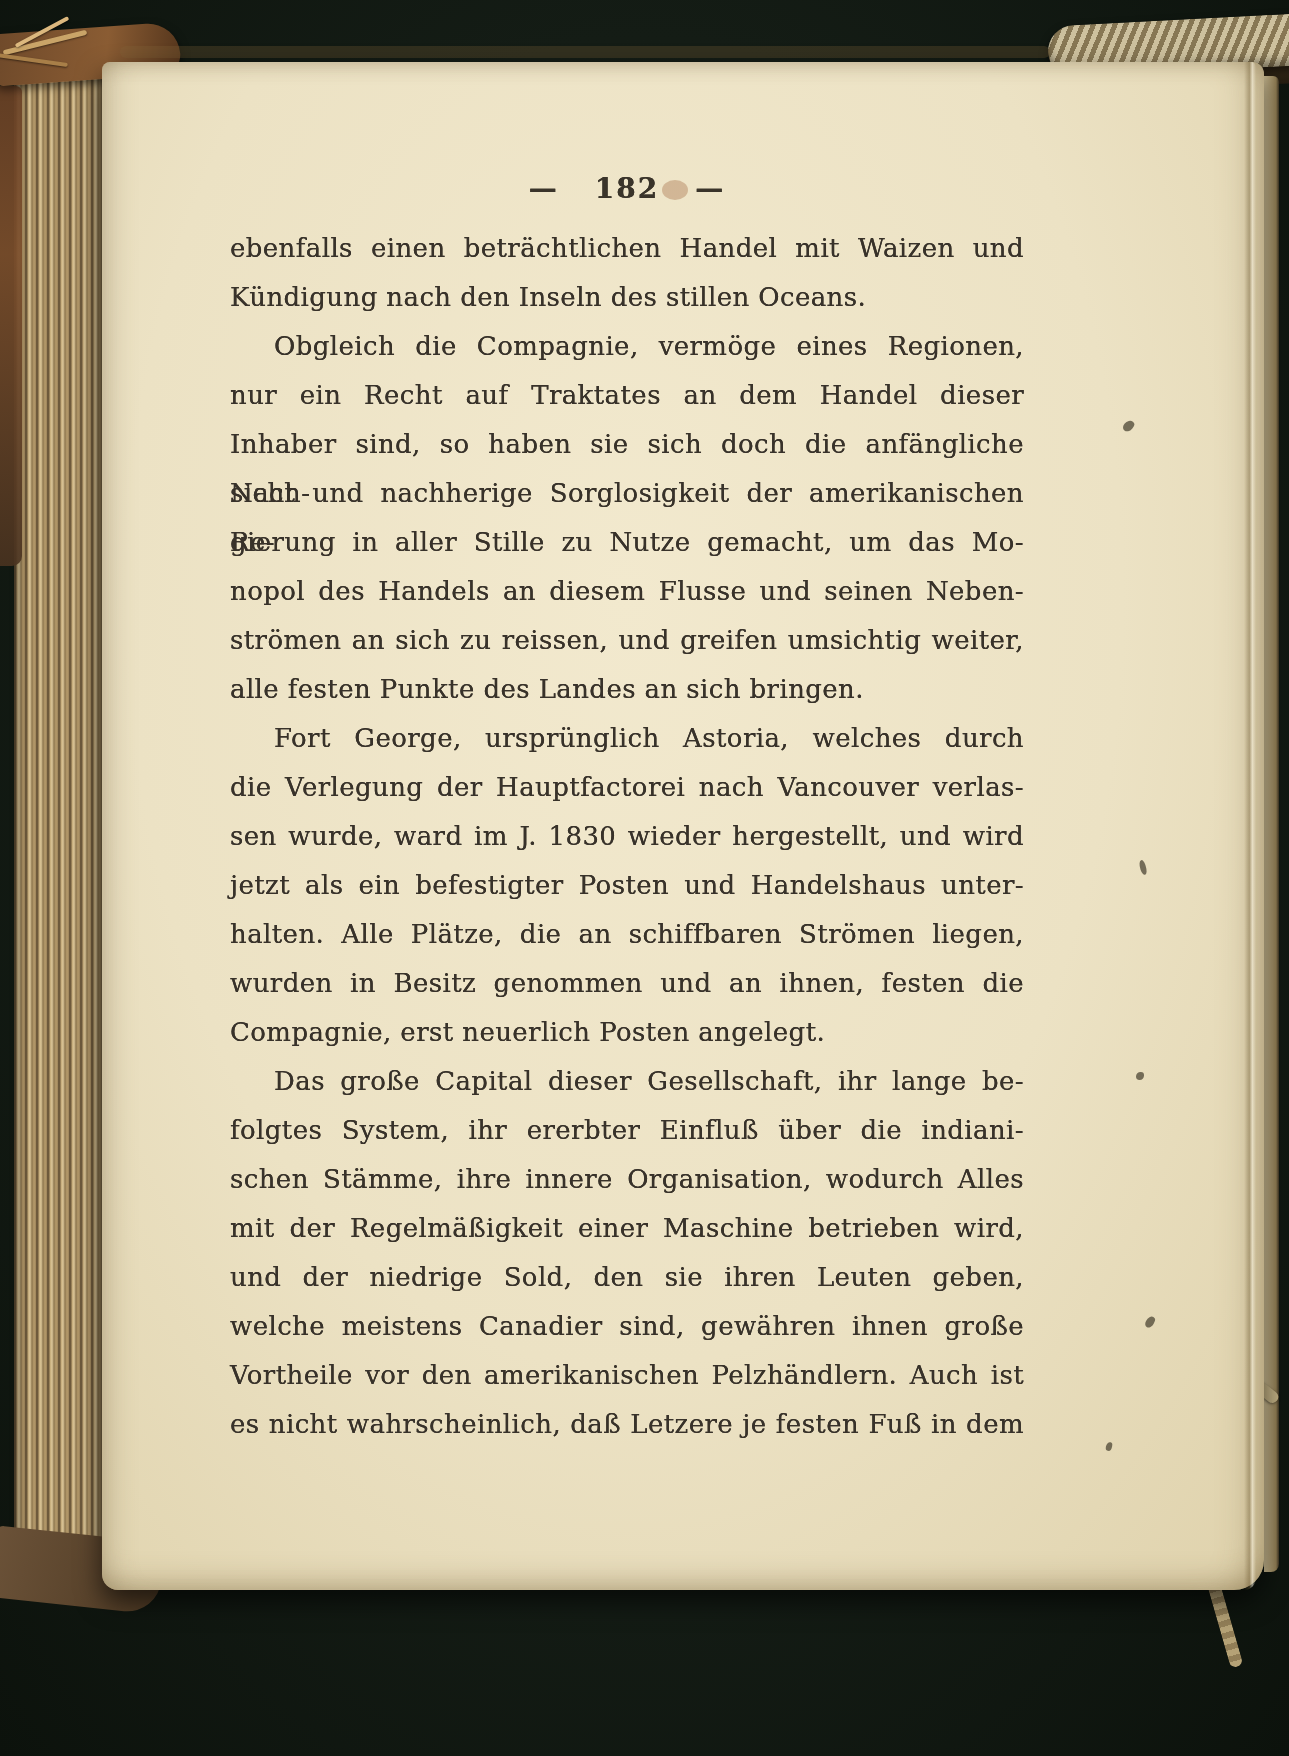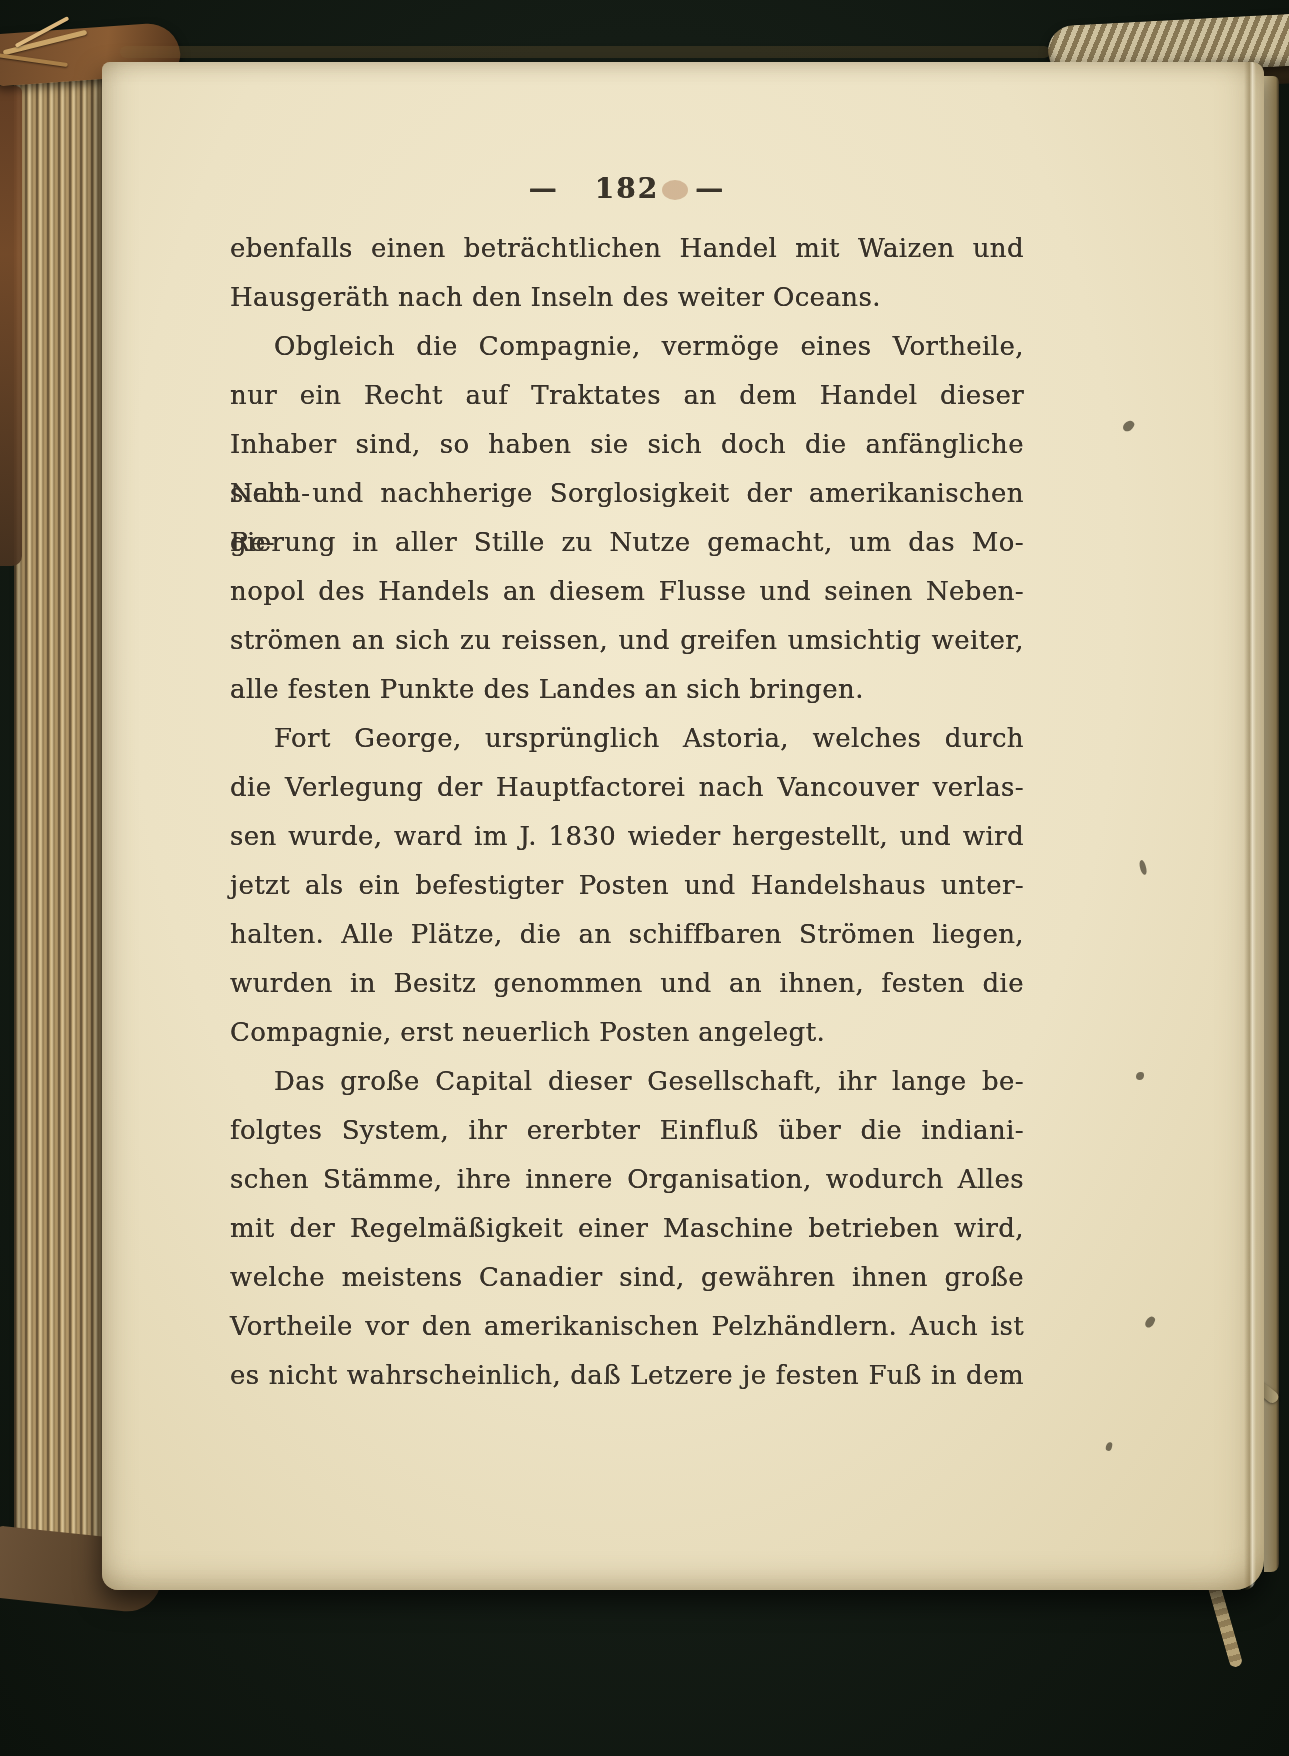--- a/index.html
+++ b/index.html
@@ -143,40 +143,41 @@
     <div class="stain"></div>
 
     <div class="text-block">
       <div class="page-number">
         <span>—</span>
         <span>182</span>
         <span>—</span>
       </div>
 
     <div class="line just">ebenfalls einen beträchtlichen Handel mit Waizen und</div>
-        <div class="line">Hausgeräth nach den Inseln des weiter Oceans.</div>
-        <div class="line indent just">Obgleich die Compagnie, vermöge eines Vortheile,</div>
+        <div class="line">Kündigung nach den Inseln des stillen Oceans.</div>
+        <div class="line indent just">Obgleich die Compagnie, vermöge eines Regionen,</div>
         <div class="line just">nur ein Recht auf Traktates an dem Handel dieser</div>
         <div class="line just">Inhaber sind, so haben sie sich doch die anfängliche Nach-</div>
         <div class="line just">sicht und nachherige Sorglosigkeit der amerikanischen Re-</div>
         <div class="line just">gierung in aller Stille zu Nutze gemacht, um das Mo-</div>
         <div class="line just">nopol des Handels an diesem Flusse und seinen Neben-</div>
         <div class="line just">strömen an sich zu reissen, und greifen umsichtig weiter,</div>
         <div class="line">alle festen Punkte des Landes an sich bringen.</div>
         <div class="line indent just">Fort George, ursprünglich Astoria, welches durch</div>
         <div class="line just">die Verlegung der Hauptfactorei nach Vancouver verlas-</div>
         <div class="line just">sen wurde, ward im J. 1830 wieder hergestellt, und wird</div>
         <div class="line just">jetzt als ein befestigter Posten und Handelshaus unter-</div>
         <div class="line just">halten. Alle Plätze, die an schiffbaren Strömen liegen,</div>
         <div class="line just">wurden in Besitz genommen und an ihnen, festen die</div>
         <div class="line">Compagnie, erst neuerlich Posten angelegt.</div>
         <div class="line indent just">Das große Capital dieser Gesellschaft, ihr lange be-</div>
         <div class="line just">folgtes System, ihr ererbter Einfluß über die indiani-</div>
         <div class="line just">schen Stämme, ihre innere Organisation, wodurch Alles</div>
         <div class="line just">mit der Regelmäßigkeit einer Maschine betrieben wird,</div>
+        <div class="line just">und der niedrige Sold, den sie ihren Leuten geben,</div>
         <div class="line just">welche meistens Canadier sind, gewähren ihnen große</div>
         <div class="line just">Vortheile vor den amerikanischen Pelzhändlern. Auch ist</div>
         <div class="line just">es nicht wahrscheinlich, daß Letzere je festen Fuß in dem</div>
       </div>
   </div>
 
   <div class="speck s1"></div>
   <div class="speck s2"></div>
   <div class="speck s3"></div>
   <div class="speck s4"></div>

